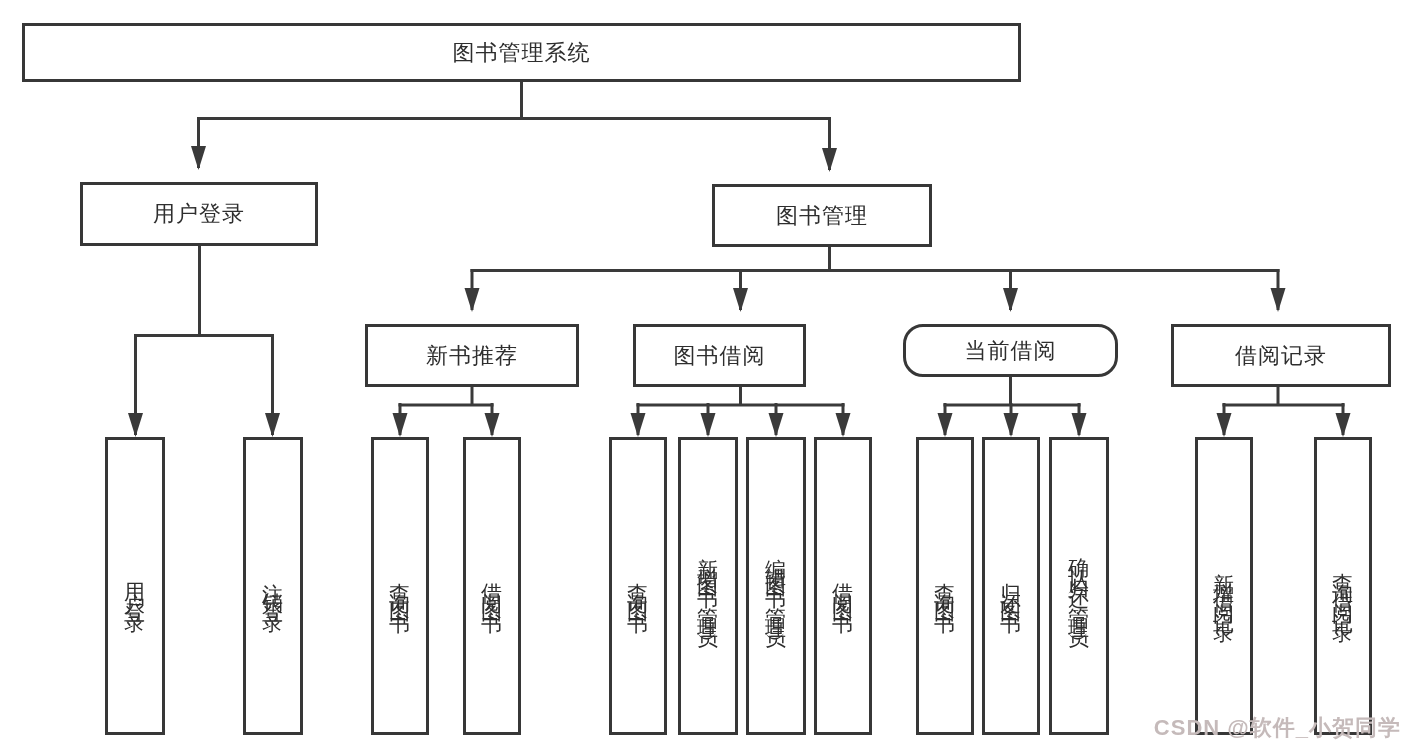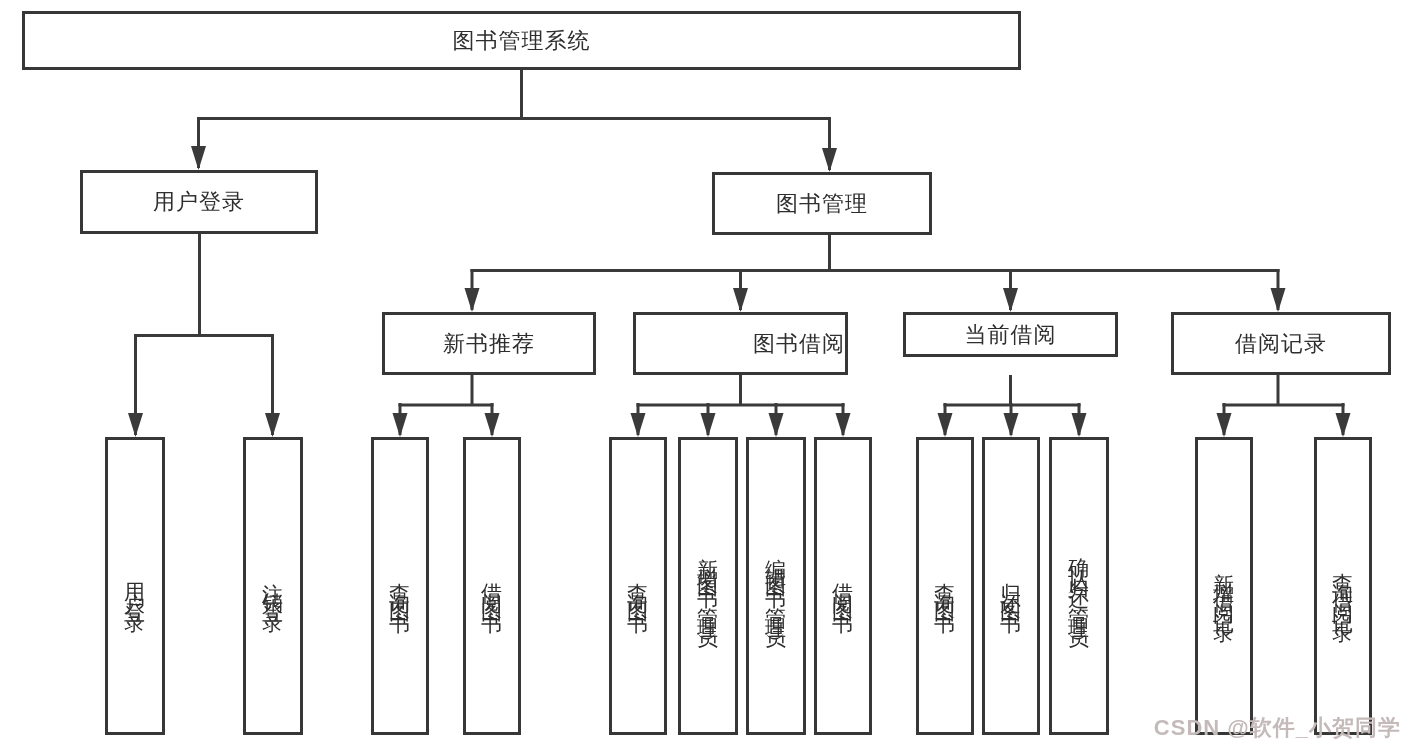--- a/index.html
+++ b/index.html
@@ -7,21 +7,21 @@
     width:1405px;height:747px;position:relative;background:#ffffff;
     font-family:"Liberation Sans","DejaVu Sans",sans-serif;
     overflow:hidden;
   }
   #connectors{position:absolute;left:0;top:0;width:1405px;height:747px;}
   .box{
     position:absolute;background:#ffffff;border:3px solid #373737;
     box-sizing:border-box;display:flex;align-items:center;justify-content:center;
     color:#2e2e2e;
   }
-  .box.h{font-size:22px;letter-spacing:1px;}
+  .box.h{font-size:22px;letter-spacing:1px;margin-top:12px;}
   .box.v{font-size:21px;}
   .box.v span{
     writing-mode:vertical-rl;text-orientation:mixed;
     letter-spacing:10px;line-height:1;
   }
   
   .lvl4{top:437px;height:298px;}
   #watermark{
     position:absolute;right:4px;bottom:4px;
     font-size:22px;color:#c5baba;letter-spacing:1px;font-weight:bold;
@@ -100,27 +100,27 @@
   <span>图书管理系统</span>
 </div>
 
 <div class="box h" style="left:80px;top:170px;width:238px;height:64px;">
   <span>用户登录</span>
 </div>
 <div class="box h" style="left:712px;top:172px;width:220px;height:63px;">
   <span>图书管理</span>
 </div>
 
-<div class="box h" style="left:382px;top:312px;width:214px;height:63px;">
+<div class="box h" style="left:365px;top:312px;width:214px;height:63px;">
   <span>新书推荐</span>
 </div>
-<div class="box h" style="left:633px;top:312px;width:215px;height:63px;justify-content:flex-end;">
+<div class="box h" style="left:633px;top:312px;width:173px;height:63px;">
   <span>图书借阅</span>
 </div>
-<div class="box h" style="left:903px;top:312px;width:215px;height:45px;">
+<div class="box h" style="left:903px;top:312px;width:215px;height:53px;border-radius:20px;">
   <span>当前借阅</span>
 </div>
 <div class="box h" style="left:1171px;top:312px;width:220px;height:63px;">
   <span>借阅记录</span>
 </div>
 
 <div class="box v lvl4" style="left:105px;width:60px;">
   <span>用户登录</span>
 </div>
 <div class="box v lvl4" style="left:243px;width:60px;">

